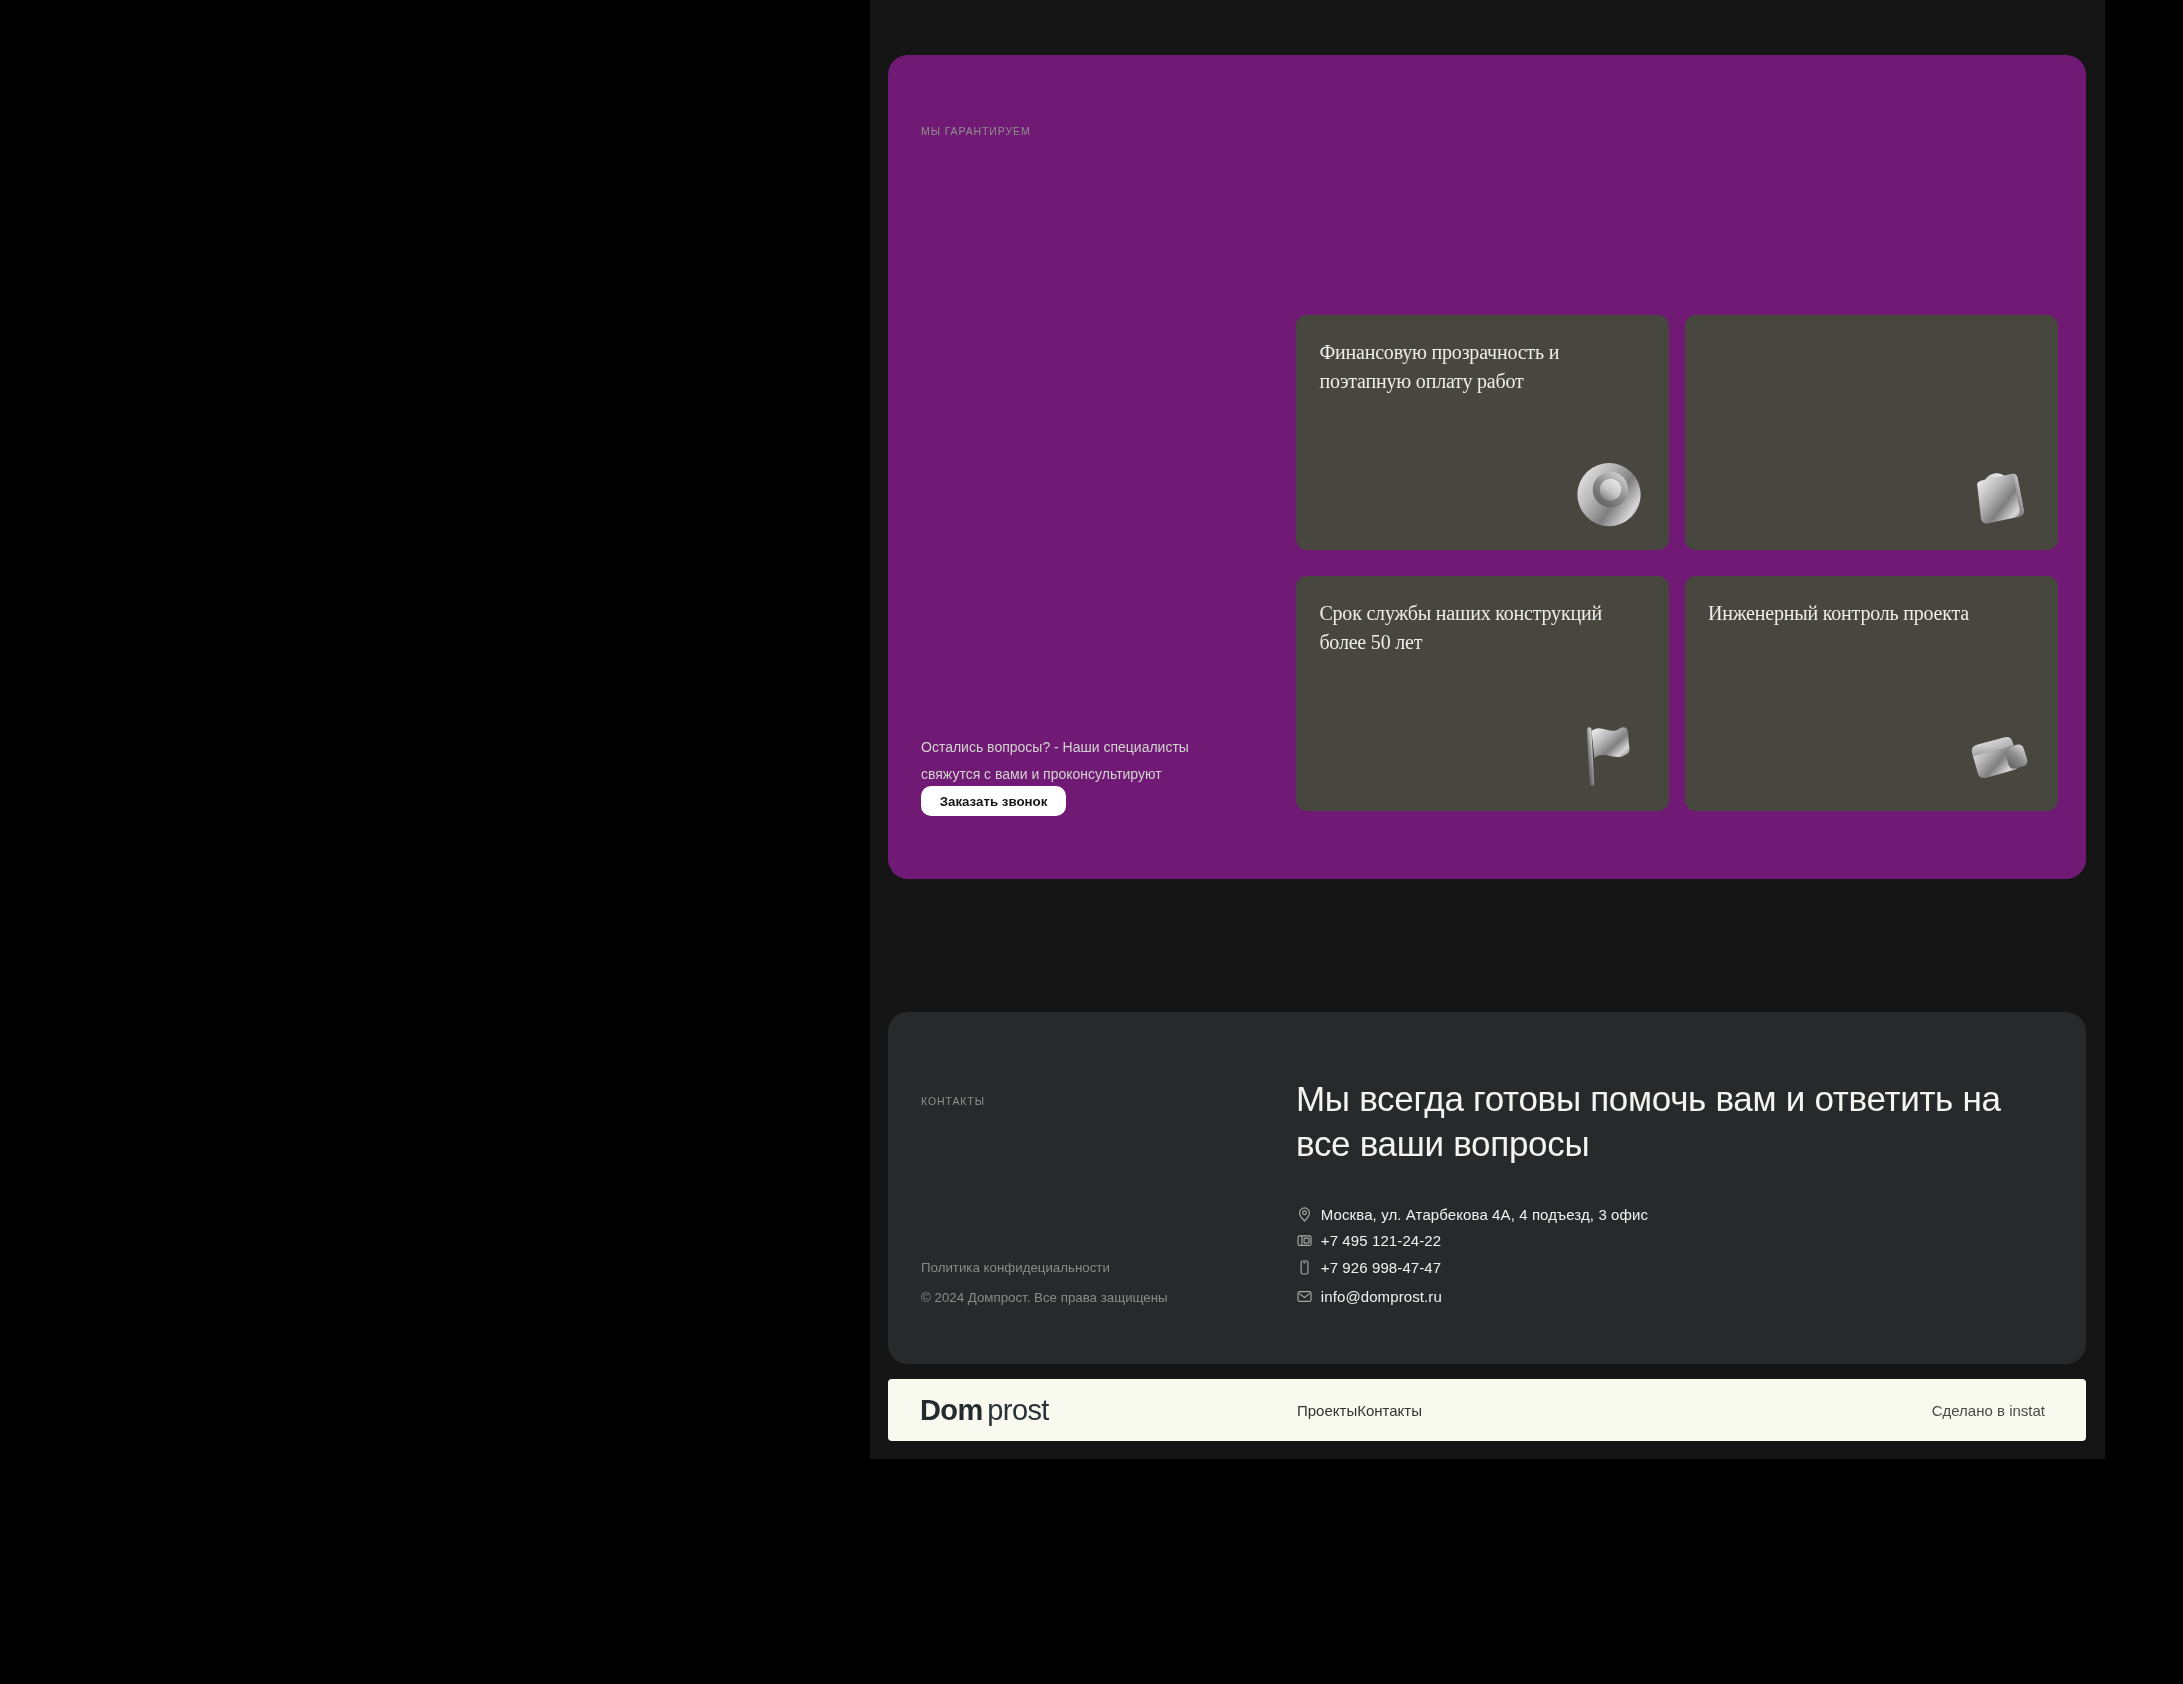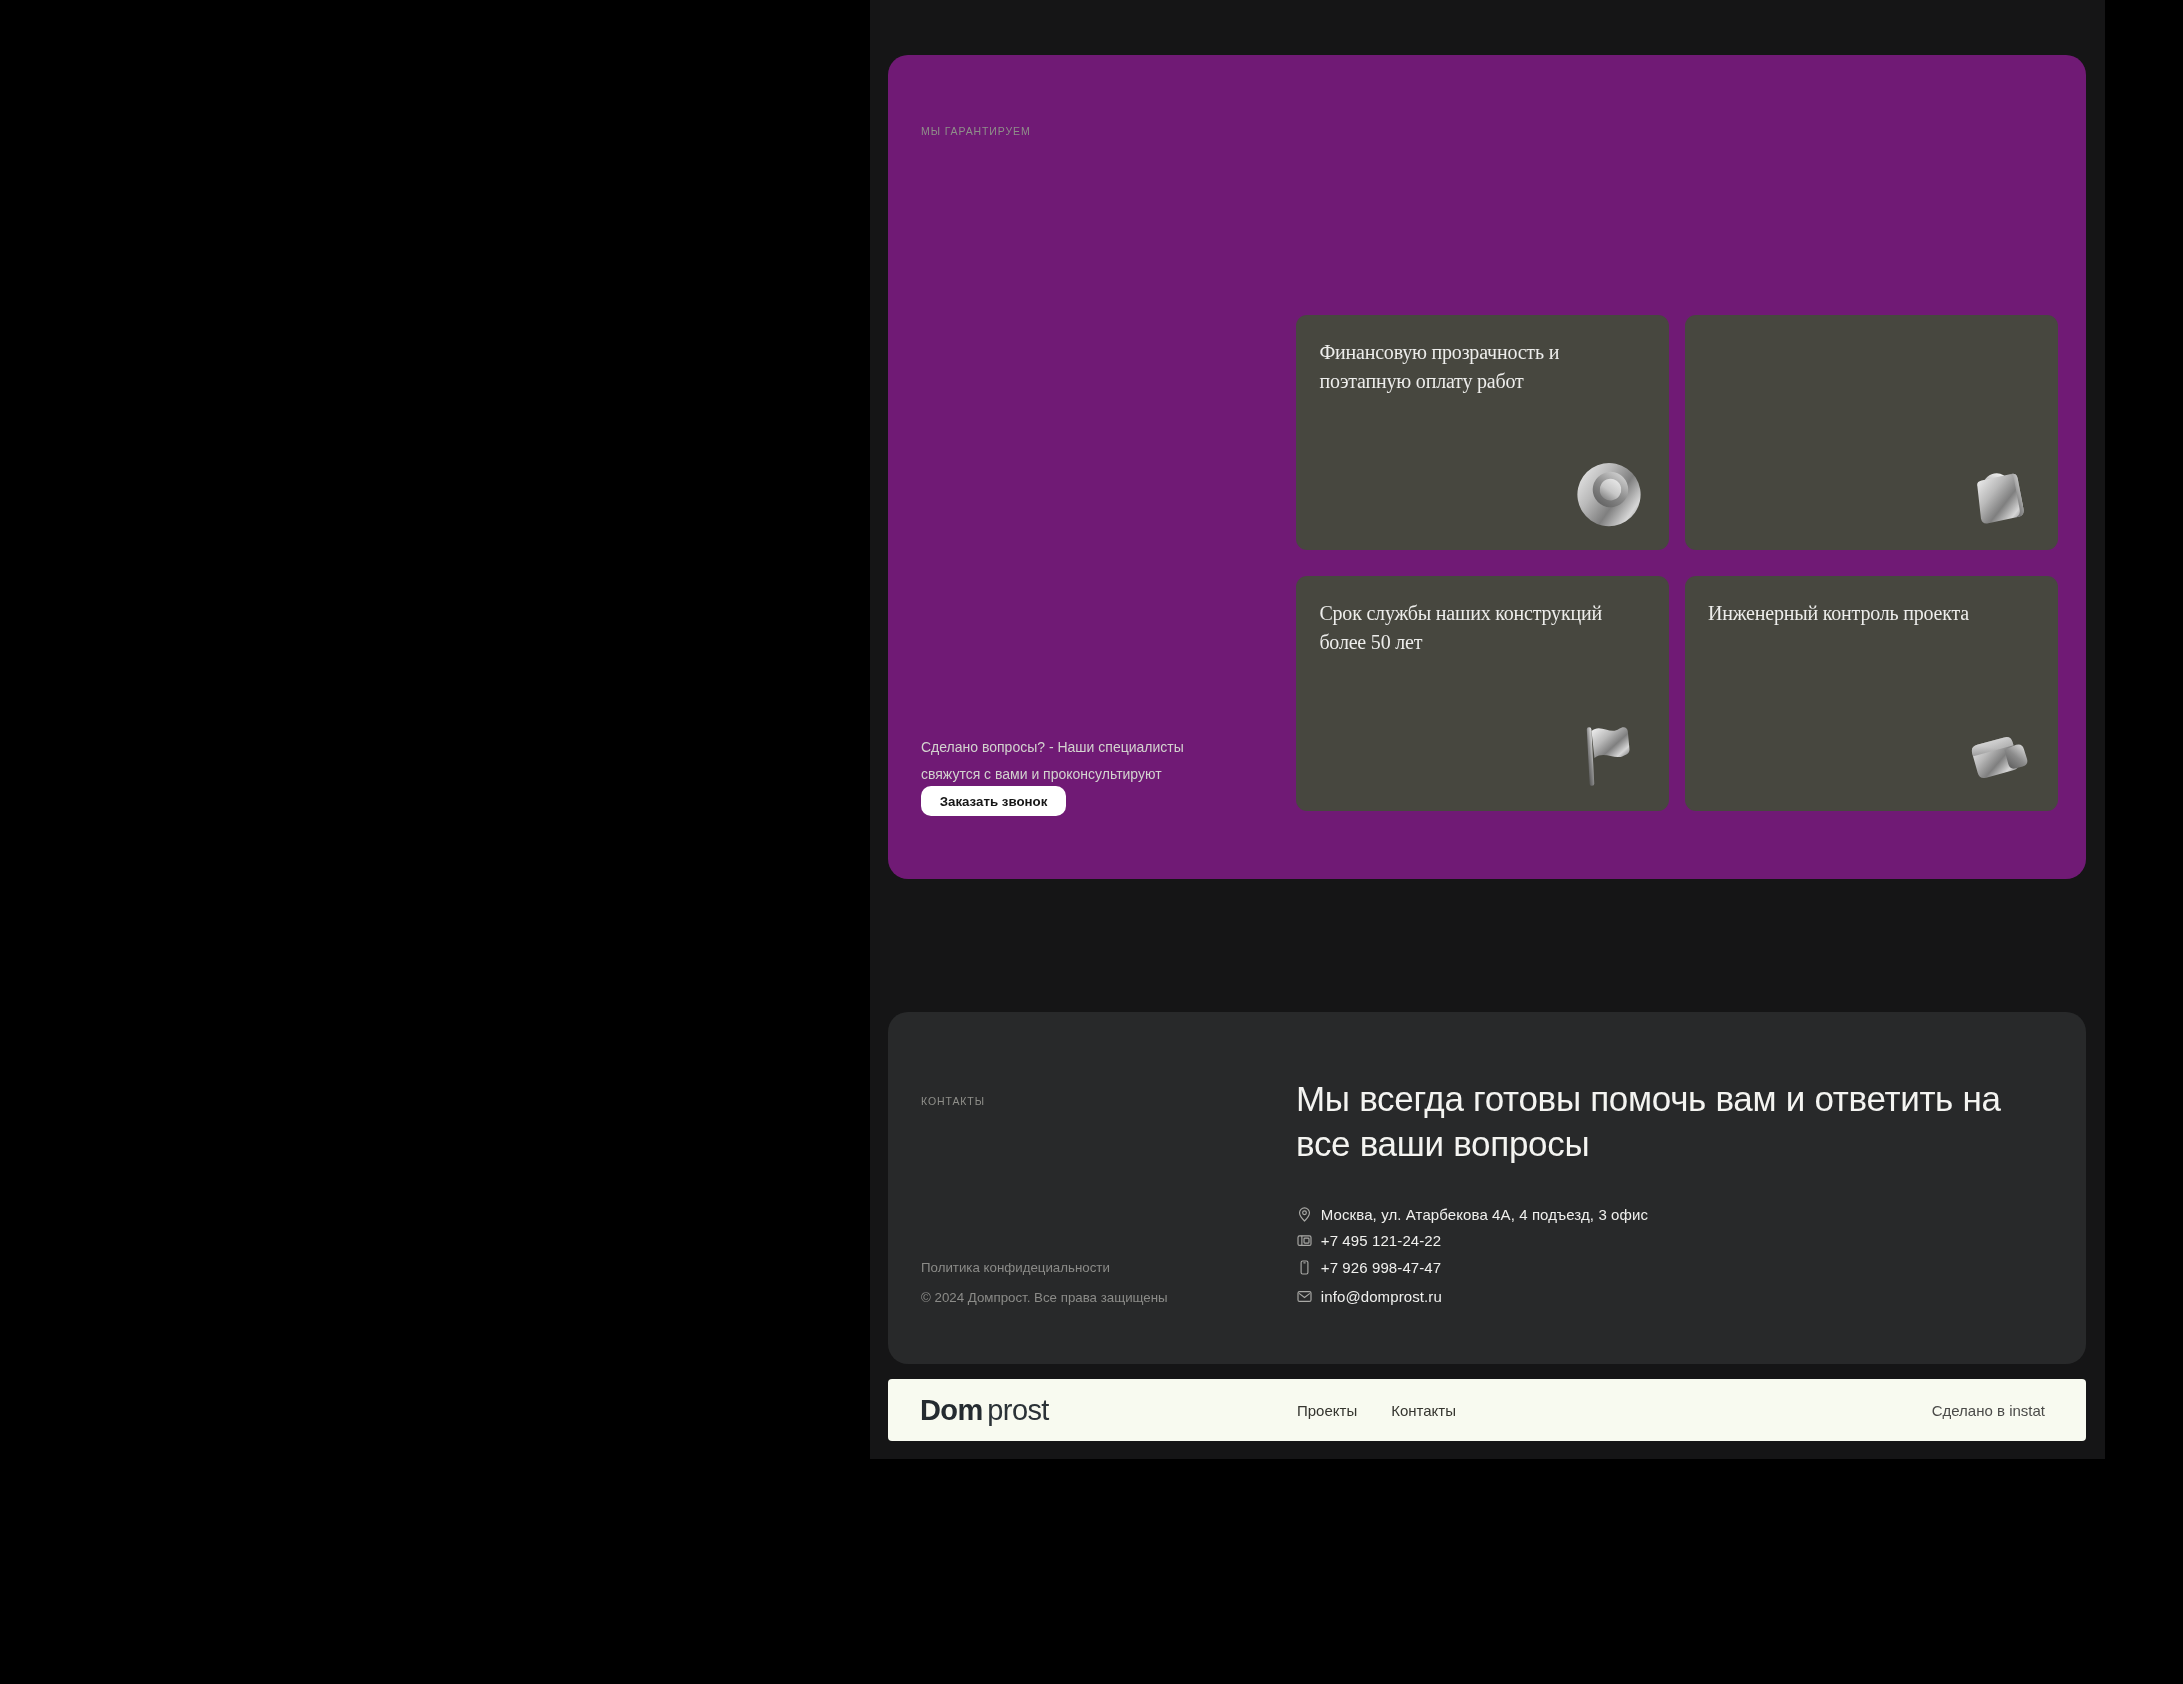--- a/index.html
+++ b/index.html
@@ -78,21 +78,21 @@
     background:#f8faf0; border-radius:4px;
   }
   .logo {
     position:absolute; left:32px; top:50%; transform:translateY(-50%);
     font-size:29px; color:#242b30; letter-spacing:-0.6px; white-space:nowrap;
   }
   .logo .logo-bold { font-weight:700; }
   .logo .logo-light { font-weight:400; margin-left:4.7px; color:#2b3237; }
   .footer-nav {
     position:absolute; left:409px; top:0; height:100%;
-    display:flex; align-items:center; gap:34px;
+    display:flex; align-items:center; 
   }
   .footer-nav .nav-link {
     font-size:15px; color:#35352f; text-decoration:none; cursor:pointer;
   }
   .made-by {
     position:absolute; right:41px; top:50%; transform:translateY(-50%);
     font-size:15px; color:#4b4b49; cursor:pointer;
   }
   svg { display:block; }
 </style>
@@ -176,21 +176,21 @@
               <path d="M18,42 Q17,33 26,32 L62,28 Q71,27 72,36 L75,62 Q76,71 67,72 L31,76 Q22,77 21,68 Z" fill="url(#chromeA)"></path>
               <path d="M60,44 L76,40 Q84,39 85,47 L87,60 Q88,68 80,69 L71,70 Q63,71 62,63 Z" fill="url(#chromeB)"></path>
               <path d="M26,32 L62,28 Q71,27 72,36 L72.6,40 L19,46 L18,42 Q17,33 26,32 Z" fill="url(#chromeC)" opacity="0.55"></path>
             </g>
           </svg>
         </span>
       </div>
 
     </div>
 
-    <div class="questions">Сделано вопросы? - Наши специалисты
+    <div class="questions">Остались вопросы? - Наши специалисты
 свяжутся с вами и проконсультируют</div>
 
     <button class="cta-btn">
       <span>Заказать звонок</span>
     </button>
   </section>
 
   <section class="section-contacts">
     <div class="eyebrow" style="top:83px">КОНТАКТЫ</div>
 

